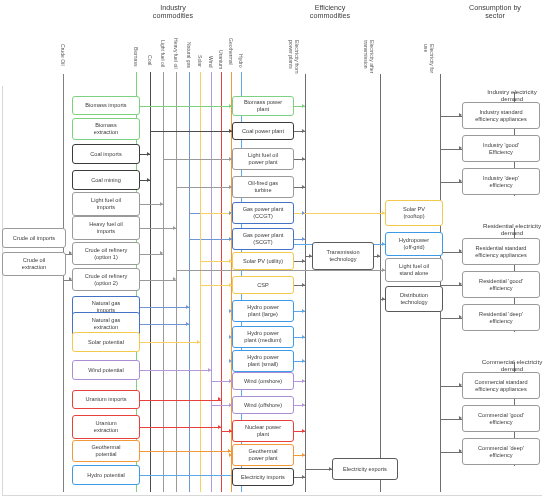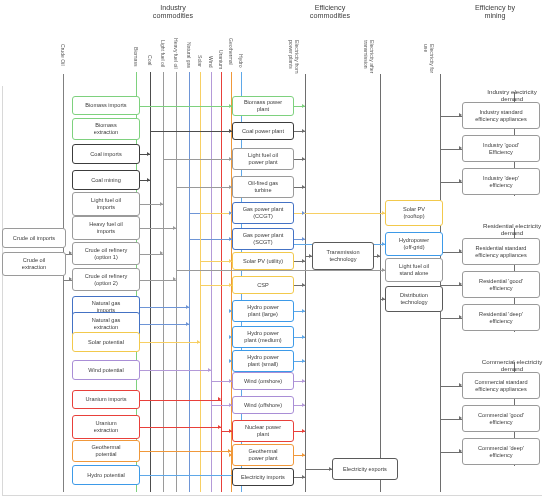--- a/index.html
+++ b/index.html
@@ -36,22 +36,22 @@
 <div id="stage">
     <div class="hdr" style="left: 118px; top: 4px; width: 110px;">
       <div>Industry</div>
       <div>commodities</div>
     </div>
     <div class="hdr" style="left: 275px; top: 4px; width: 110px;">
       <div>Efficiency</div>
       <div>commodities</div>
     </div>
     <div class="hdr" style="left: 440px; top: 4px; width: 110px;">
-      <div>Efficiency by</div>
-      <div>mining</div>
+      <div>Consumption by</div>
+      <div>sector</div>
     </div>
     <div class="bus" style="left: 63px; top: 74px; height: 418px; background: rgb(128, 128, 128);"></div>
     <div class="vlabel" style="left: 65.4px; top: 44px;">Crude Oil</div>
     <div class="bus" style="left: 136px; top: 72px; height: 420px; background: rgb(126, 209, 126);"></div>
     <div class="bus" style="left: 150px; top: 72px; height: 420px; background: rgb(77, 77, 77);"></div>
     <div class="bus" style="left: 163px; top: 72px; height: 420px; background: rgb(154, 154, 154);"></div>
     <div class="bus" style="left: 176px; top: 72px; height: 420px; background: rgb(154, 154, 154);"></div>
     <div class="bus" style="left: 189px; top: 72px; height: 420px; background: rgb(110, 149, 214);"></div>
     <div class="bus" style="left: 200px; top: 72px; height: 420px; background: rgb(247, 207, 99);"></div>
     <div class="bus" style="left: 211px; top: 72px; height: 420px; background: rgb(180, 154, 216);"></div>

